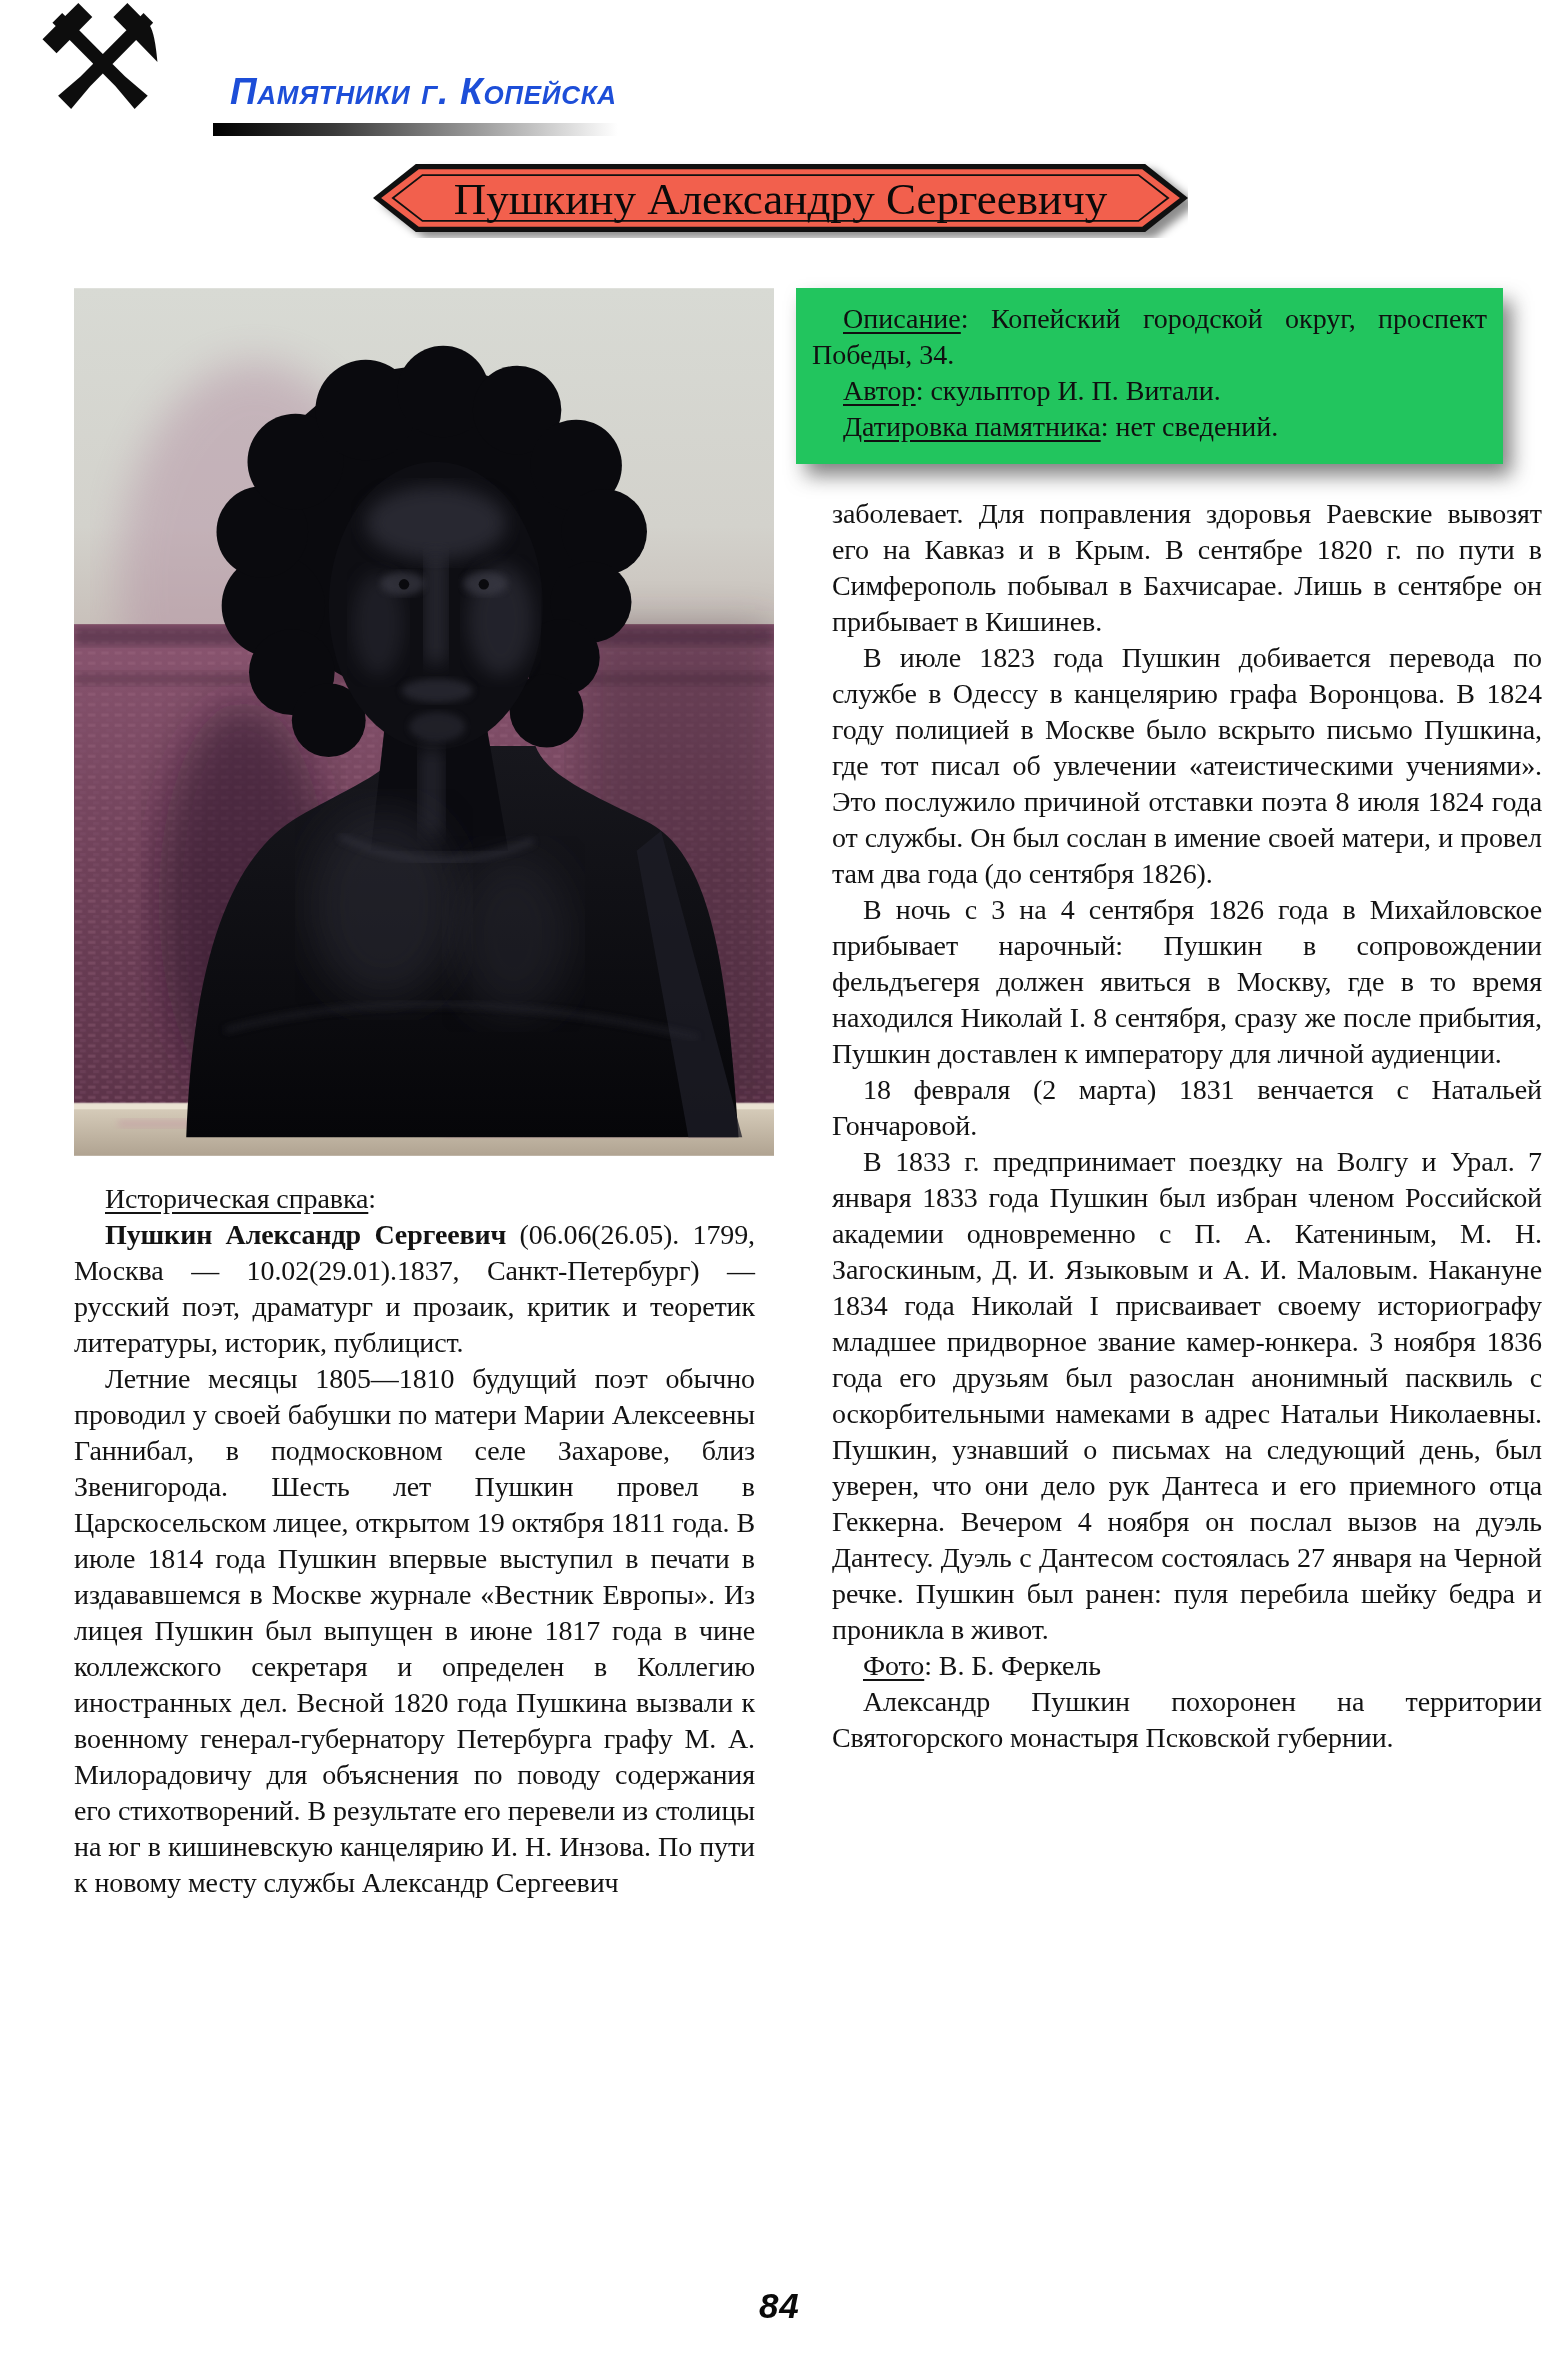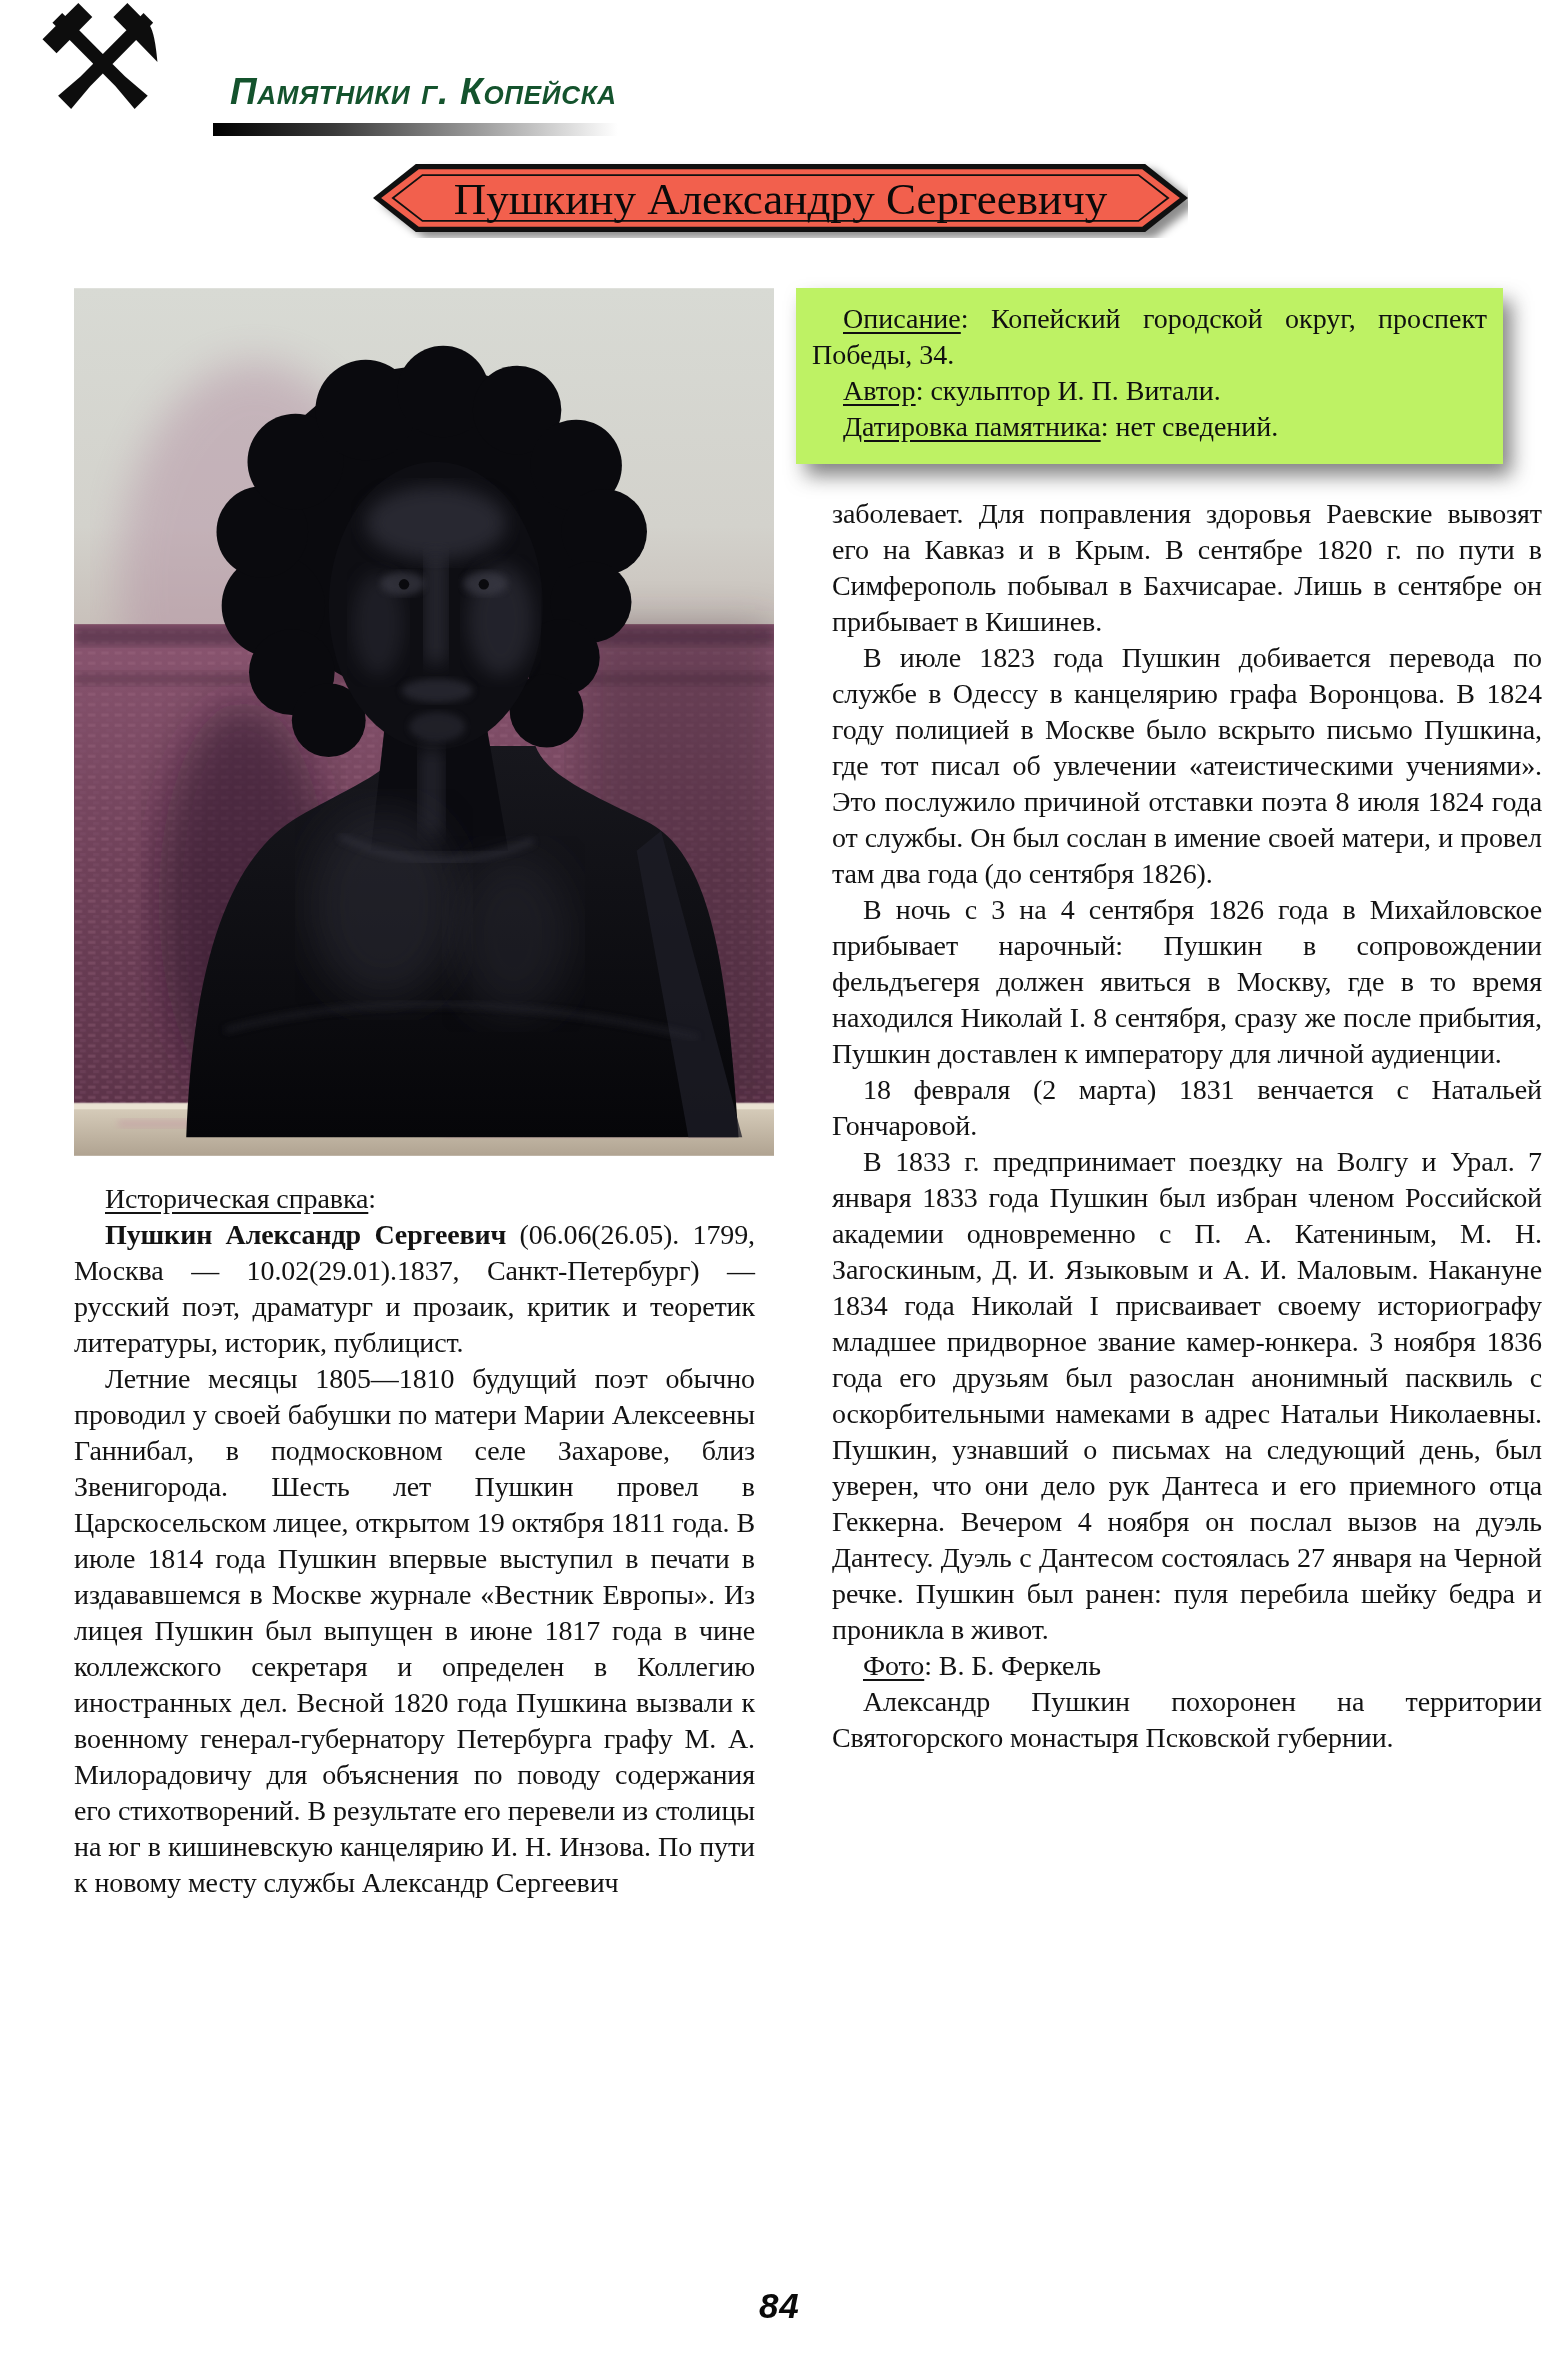--- a/index.html
+++ b/index.html
@@ -9,41 +9,41 @@
   }
   
   .hammer-icon{
     position:absolute; left:35px; top:-20.7px;
     font-family:"DejaVu Sans", sans-serif; font-size:145px; line-height:1.1;
     color:#0d0d0d; user-select:none;
   }
   .header-title{
     position:absolute; left:230px; top:71px;
     font-family:"Liberation Sans", sans-serif; font-style:italic; font-weight:700;
-    font-variant:small-caps; font-size:37px; letter-spacing:0.7px; color:#14532d;
+    font-variant:small-caps; font-size:37px; letter-spacing:0.7px; color:#1d4ed8;
     white-space:nowrap;
   }
   .header-rule{
     position:absolute; left:213px; top:123px; width:405px; height:12.6px;
     background:linear-gradient(to right,#000 0%,#3a3a3a 30%,#9a9a9a 65%,#fff 100%);
   }
   
   .banner{position:absolute; left:373px; top:161px; width:815px; height:77px;}
   .banner svg{position:absolute; inset:0;}
   .banner-text{
     position:absolute; inset:0; display:flex; align-items:center; justify-content:center;
     font-size:45px; color:#0a0a0a; padding-bottom:1px; letter-spacing:0px;
   }
   
   .photo{position:absolute; left:74px; top:288px; width:700px; height:868px;}
   .photo svg{display:block;}
   
   .info-box{
     position:absolute; left:796px; top:288px; width:707px; box-sizing:border-box;
-    background:#bef264; padding:13.3px 16px 19px 16px;
+    background:#22c55e; padding:13.3px 16px 19px 16px;
     box-shadow:8.9px 11.8px 19px rgba(60,60,60,.65);
     font-size:28px; line-height:36px; color:#101010; text-align:justify;
   }
   .info-box p{margin:0; text-indent:31px;}
   
   .col{position:absolute; font-size:28px; line-height:36px; text-align:justify; color:#131313; letter-spacing:-0.1px;}
   .col-left{left:74px; top:1181px; width:681px;}
   .col-right{left:832px; top:496px; width:710px;}
   .col p{margin:0;}
   .col p.indent{text-indent:31px;}

